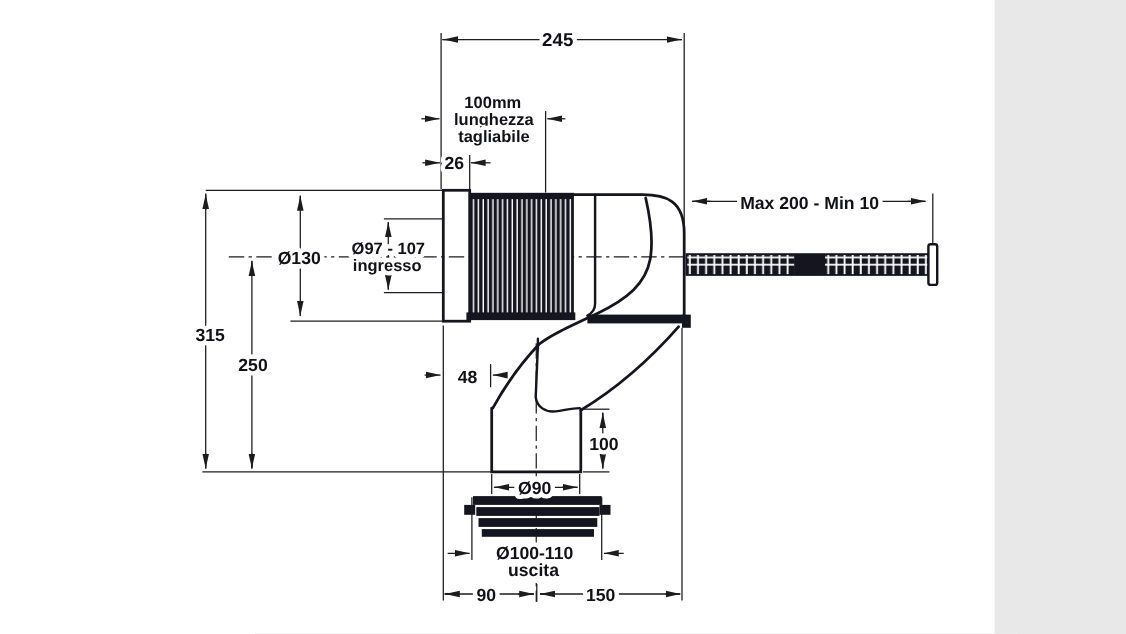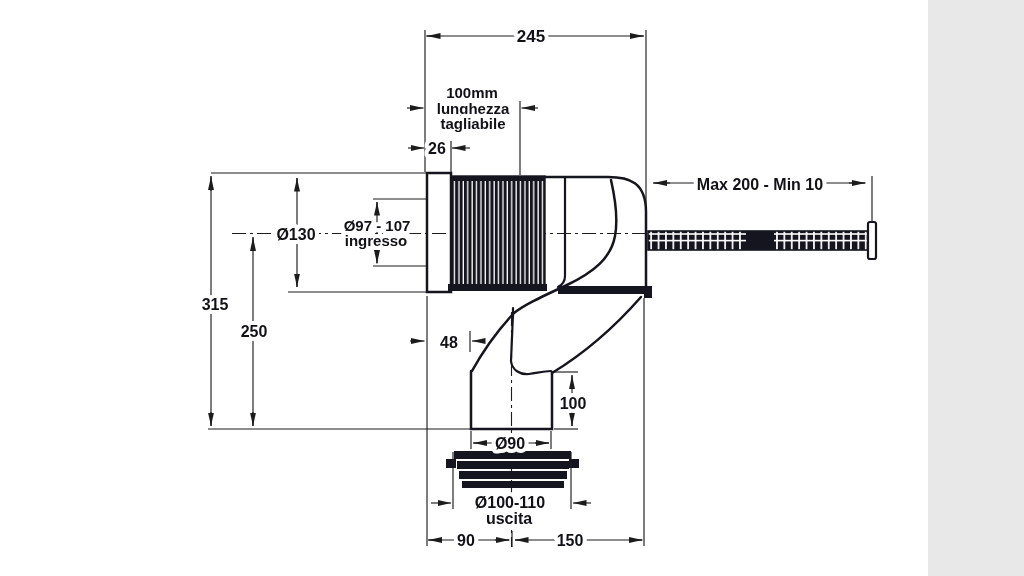--- a/index.html
+++ b/index.html
@@ -1,17 +1,17 @@
 <!DOCTYPE html>
 <html><head>
 <meta charset="utf-8">
 <style>
   html,body{margin:0;padding:0;background:#e8e8e8;}
   .stage{width:904px;height:576px;background:#ffffff;position:relative;overflow:hidden;
-         font-family:"Liberation Sans", sans-serif;padding-left:24px;}
+         font-family:"Liberation Sans", sans-serif;}
   svg{display:block;}
   
   .thin{stroke:#1c1c1c;stroke-width:1.15;fill:none;}
   .thick{stroke:#15151f;stroke-width:2.5;fill:none;stroke-linecap:round;}
   .thick2{stroke:#15151f;stroke-width:2.2;fill:none;stroke-linecap:round;}
   .cline{stroke:#1c1c1c;stroke-width:1.1;fill:none;stroke-dasharray:14 4 3 4;}
   .darkfill{fill:#15151f;stroke:none;}
   text.dim{font-family:"Liberation Sans", sans-serif;font-weight:bold;font-size:16px;
            fill:#111118;text-anchor:middle;stroke:#ffffff;stroke-width:8;
            paint-order:stroke;stroke-linejoin:round;}

